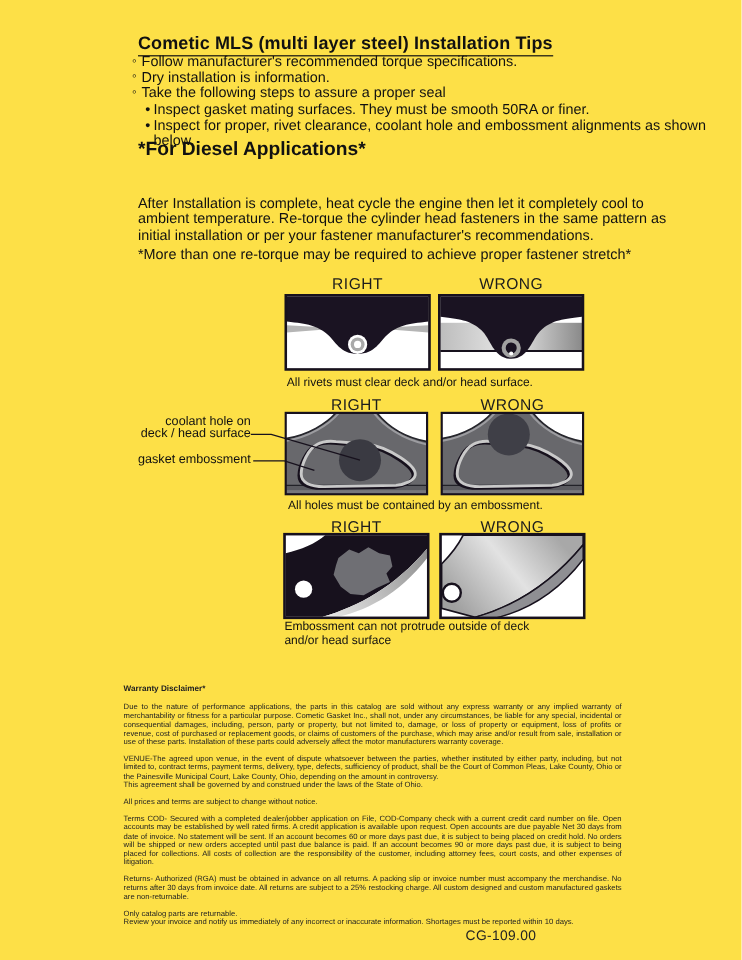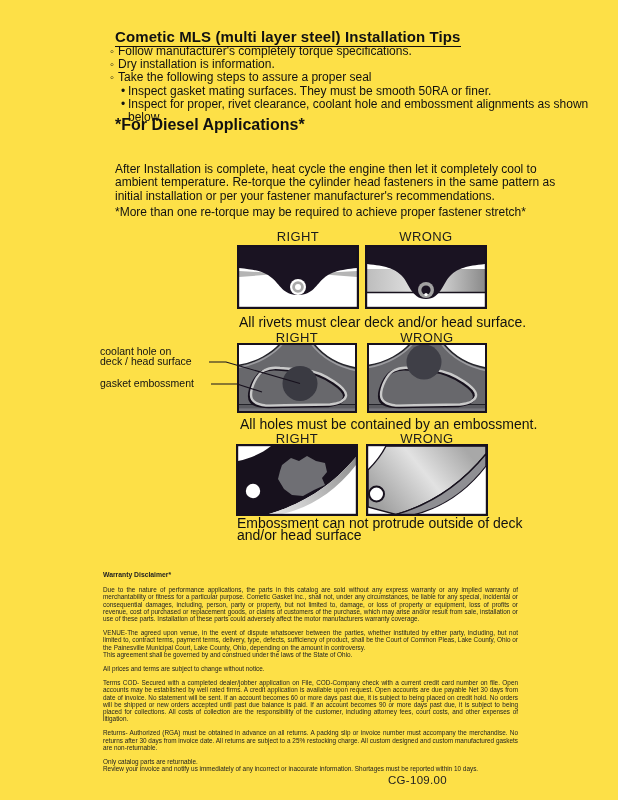--- a/index.html
+++ b/index.html
@@ -13,41 +13,41 @@
     border-bottom:1.6px solid #111;padding-bottom:1px;letter-spacing:.1px;
   }
   .bullets{left:110px;top:45px;font-size:12px;line-height:13.2px;}
   .b-row{display:flex;}
   .b-row::before{content:"\25E6";width:8px;flex:0 0 8px;font-size:11px;}
   .s-row{display:flex;margin-left:11px;}
   .s-row::before{content:"\2022";width:7px;flex:0 0 7px;}
   .h2{font-size:16px;font-weight:bold;}
   .para{font-size:12px;line-height:13.4px;width:452px;}
   .dlabel{font-size:13px;letter-spacing:.4px;text-align:center;color:#1c1c1c;}
-  .caption{font-size:14px;color:#111;}
+  .caption{font-size:10px;color:#111;}
   .pre{white-space:pre-line;}
   .panel{z-index:1;}
   .panel svg{display:block;}
-  .sideLabel{font-size:10.5px;line-height:10px;text-align:left;width:109px;left:100px;color:#111;}
+  .sideLabel{font-size:10.5px;line-height:10px;text-align:right;width:109px;left:100px;color:#111;}
   #pointer-overlay{left:100px;top:340px;z-index:3;pointer-events:none;}
   #legal{left:103px;top:571px;width:415px;font-size:6.4px;line-height:7.2px;color:#222;text-align:justify;}
   #legal .lh{font-weight:bold;margin:0 0 8px 0;font-size:6.8px;}
   #legal p{margin:0 0 7px 0;white-space:pre-line;}
   #footer-code{left:388px;top:762px;font-size:11.5px;letter-spacing:.3px;color:#222;margin-top:12px;}
 </style>
 </head>
 <body>
 
 <div id="page">
 
   <div id="title" class="abs">Cometic MLS (multi layer steel) Installation Tips</div>
 
   <div class="bullets abs">
     <div class="b-row">
-        <span>Follow manufacturer's completely torque specifications.</span>
+        <span>Follow manufacturer's recommended torque specifications.</span>
       </div>
     <div class="b-row">
         <span>Dry installation is information.</span>
       </div>
     <div class="b-row">
         <span>Take the following steps to assure a proper seal</span>
       </div>
     <div class="s-row">
         <span>Inspect gasket mating surfaces.  They must be smooth 50RA or finer.</span>
       </div>

